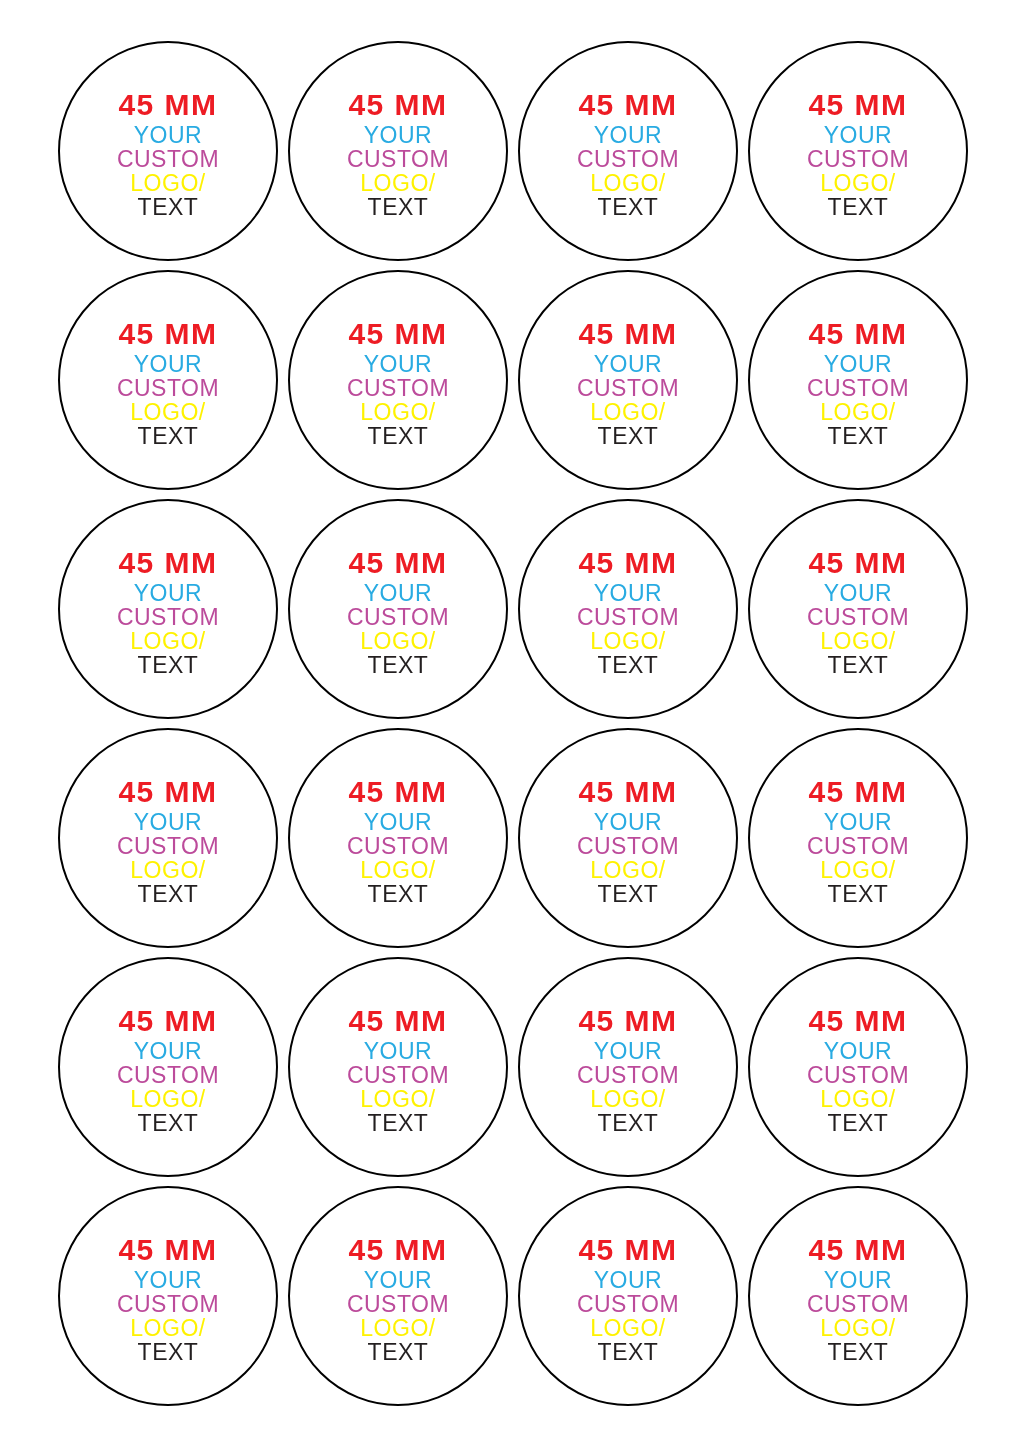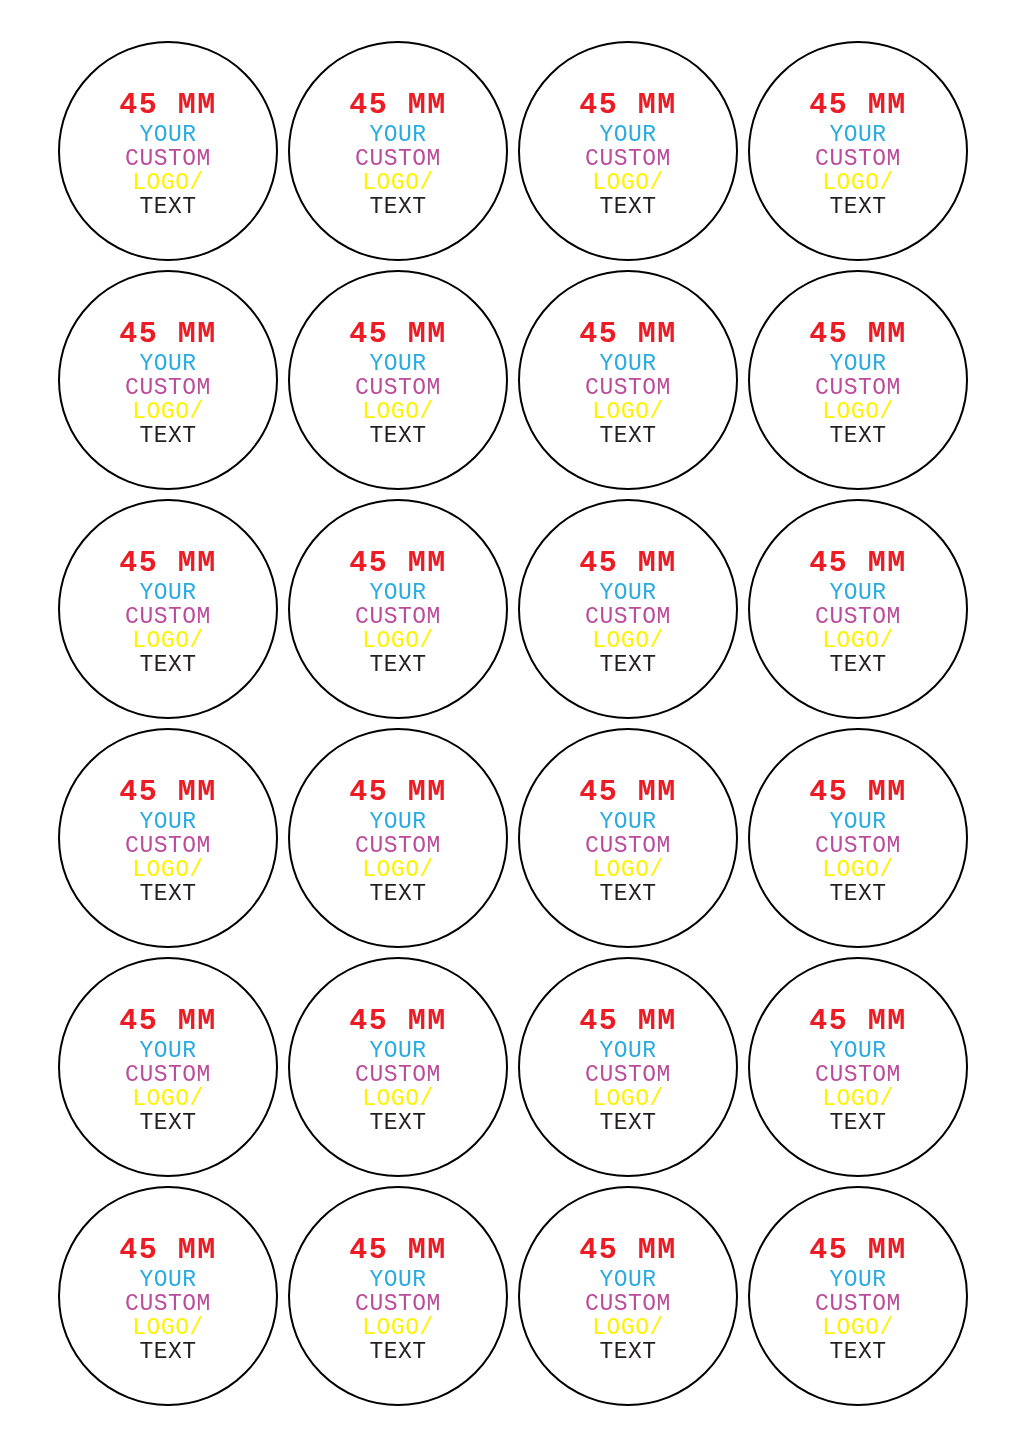--- a/index.html
+++ b/index.html
@@ -16,21 +16,20 @@
   }
   .sheet {
     position: absolute;
     left: 58px;
     top: 41px;
     display: grid;
     grid-template-columns: repeat(4, 220px);
     grid-auto-rows: 220px;
     column-gap: 10px;
     row-gap: 9px;
-    font-family: Liberation Mono, monospace;
   }
   .sticker {
     width: 220px;
     height: 220px;
     box-sizing: border-box;
     border: 2px solid #000000;
     border-radius: 50%;
     background: #ffffff;
     display: flex;
     align-items: center;

